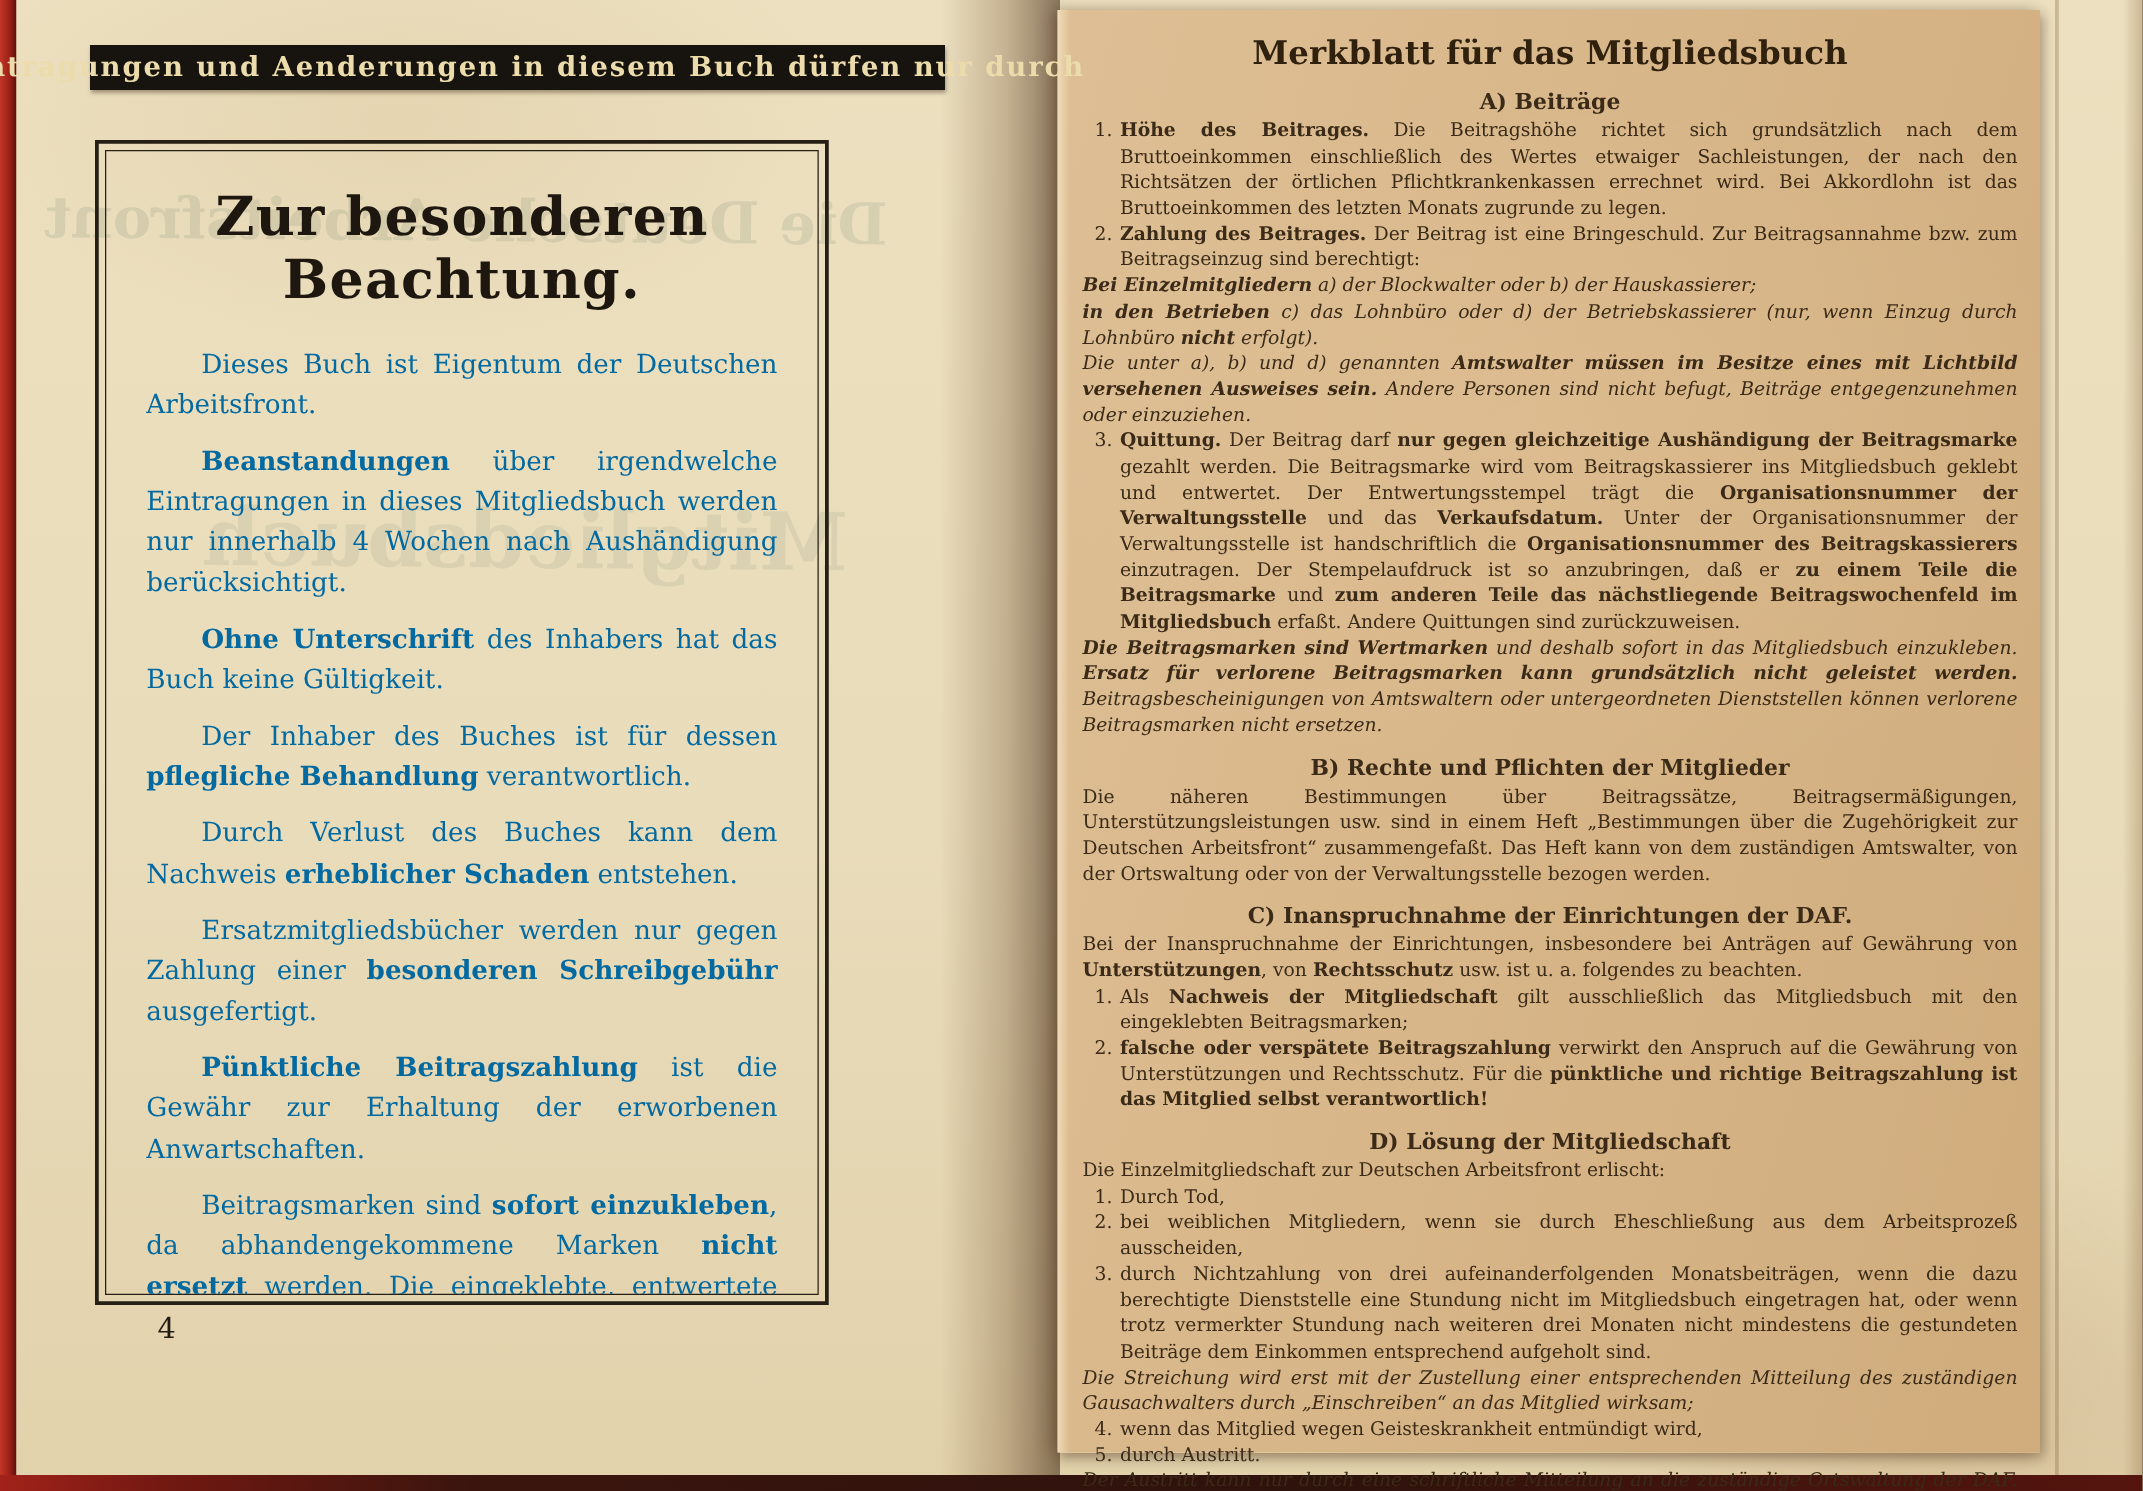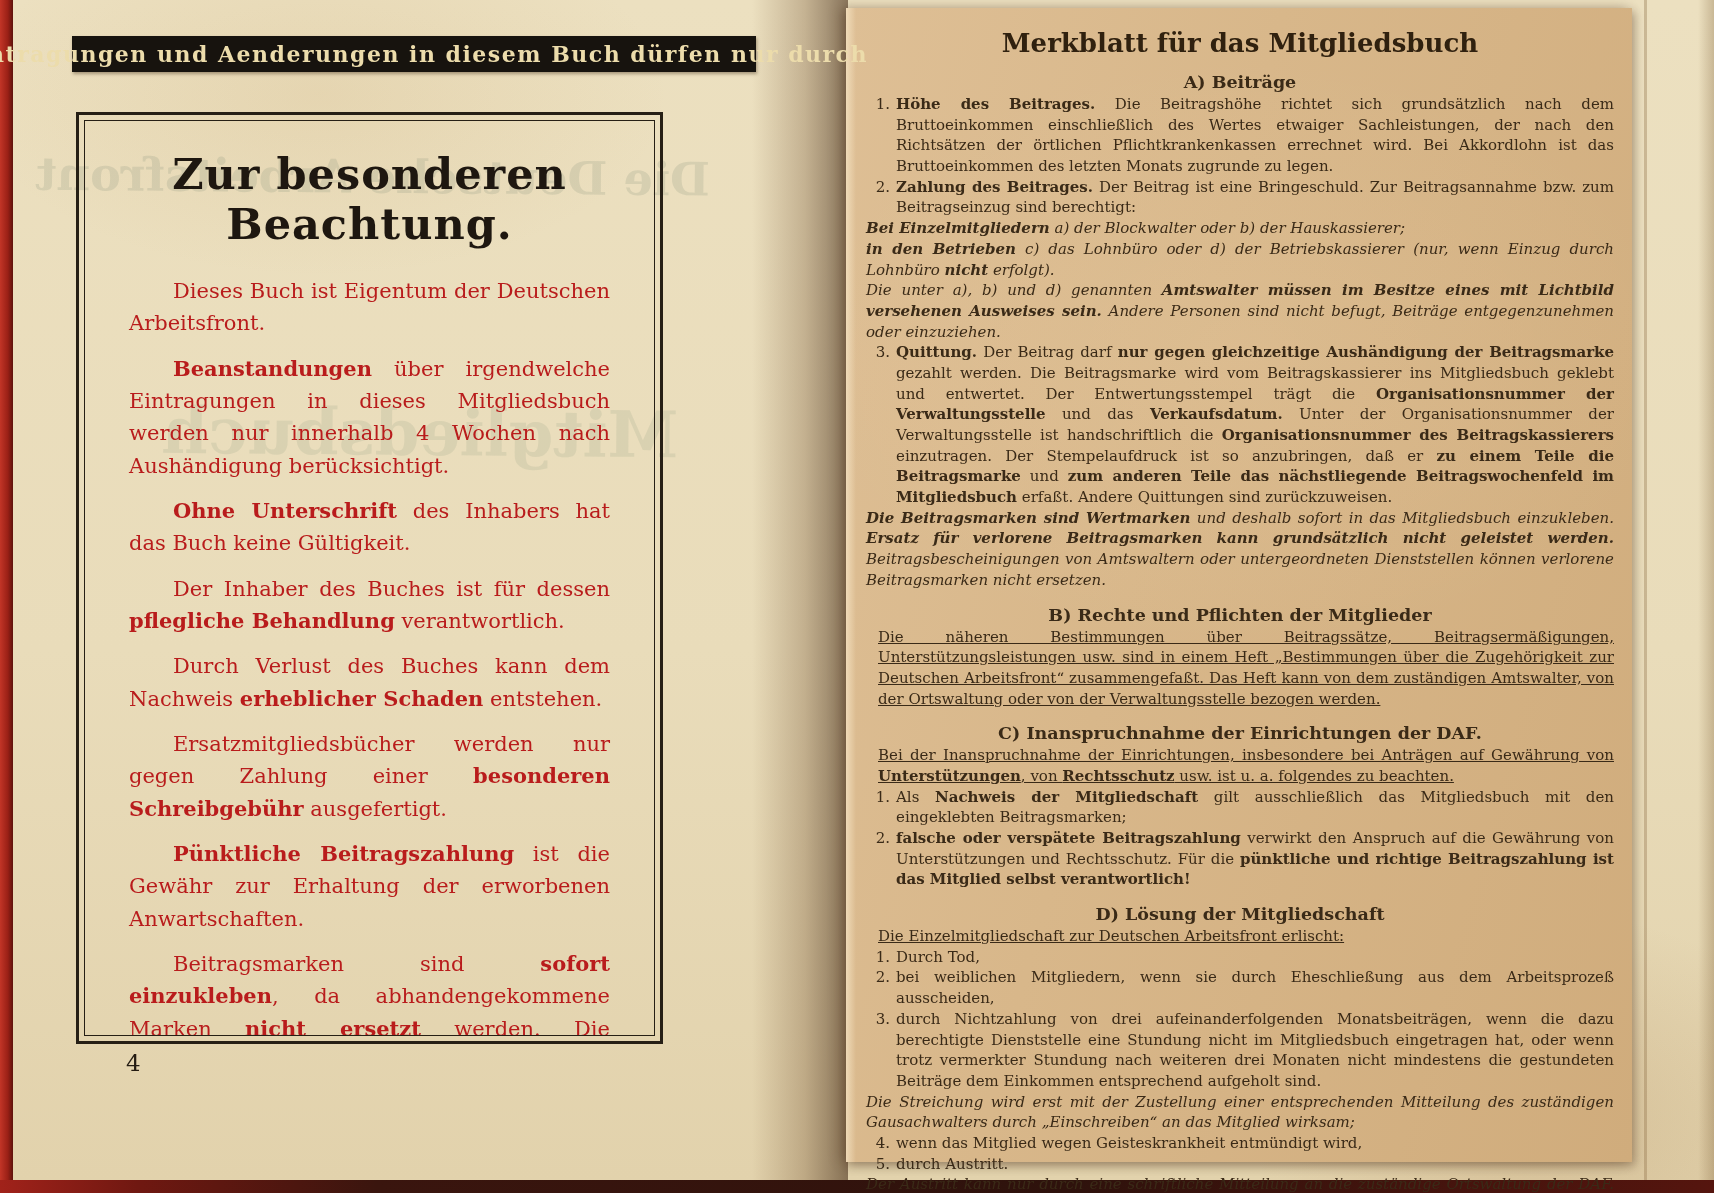--- a/index.html
+++ b/index.html
@@ -35,37 +35,37 @@
     background:#17130e;color:#ecdcab;display:flex;align-items:center;justify-content:center;
     font-weight:700;font-size:22px;letter-spacing:1.5px;white-space:nowrap;
     box-shadow:1px 2px 3px rgba(60,40,20,.4);}
   .notice-box{position:absolute;left:76px;top:112px;width:587px;height:932px;
     border:3px solid #261f15;padding:5px;box-sizing:border-box;overflow:hidden;}
   .notice-box-inner{border:1.5px solid #261f15;height:100%;box-sizing:border-box;
     padding:22px 32px 10px;overflow:hidden;position:relative;}
   .lp-title{font-size:43px;font-weight:700;text-align:center;color:#1e1710;
     margin:6px 0 26px;letter-spacing:1px;}
   .lp{font-size:21px;line-height:1.54;text-align:justify;text-indent:44px;
-    margin:0 12px 13px;color:#b91c1c;}
+    margin:0 0 13px;color:#0369a1;}
   .lp .bold,.rp .bold{font-weight:700;}
   .page-number{position:absolute;left:126px;top:1050px;font-size:23px;color:#241c12;}
   .ghost{position:absolute;transform:scaleX(-1) rotate(-.5deg);color:rgba(105,125,105,.16);
     font-weight:700;white-space:nowrap;pointer-events:none;}
   .ghost1{left:110px;top:150px;font-size:46px;width:600px;text-align:center;}
   .ghost2{left:140px;top:395px;font-size:64px;width:560px;text-align:center;color:rgba(105,130,110,.13);}
 
   
   .rp{position:absolute;left:866px;top:24px;width:748px;color:#3a2a17;}
   .rp-title{font-size:26px;font-weight:700;text-align:center;margin:4px 0 4px;color:#30210f;}
   .rp-h{font-size:17.5px;font-weight:700;text-align:center;margin:14px 0 2px;}
   .rp p,.rp .it,.rp .sub{font-size:15px;line-height:1.38;margin:0;text-align:justify;}
   .li{display:flex;}
   .num{flex:none;width:24px;text-align:right;padding-right:6px;font-size:15px;line-height:1.38;}
   .sub{margin-left:30px;font-style:italic;}
-  .rp .intro{margin-left:12px;text-decoration:underline;}
+  .rp .intro{margin-left:0;}
 </style>
 </head>
 <body>
 
 <div id="screenshot">
 
   <div class="base-paper"></div>
   <div class="underlay-line"></div>
   <div class="underlay-edge"></div>
   <div class="gutter-shadow"></div>

